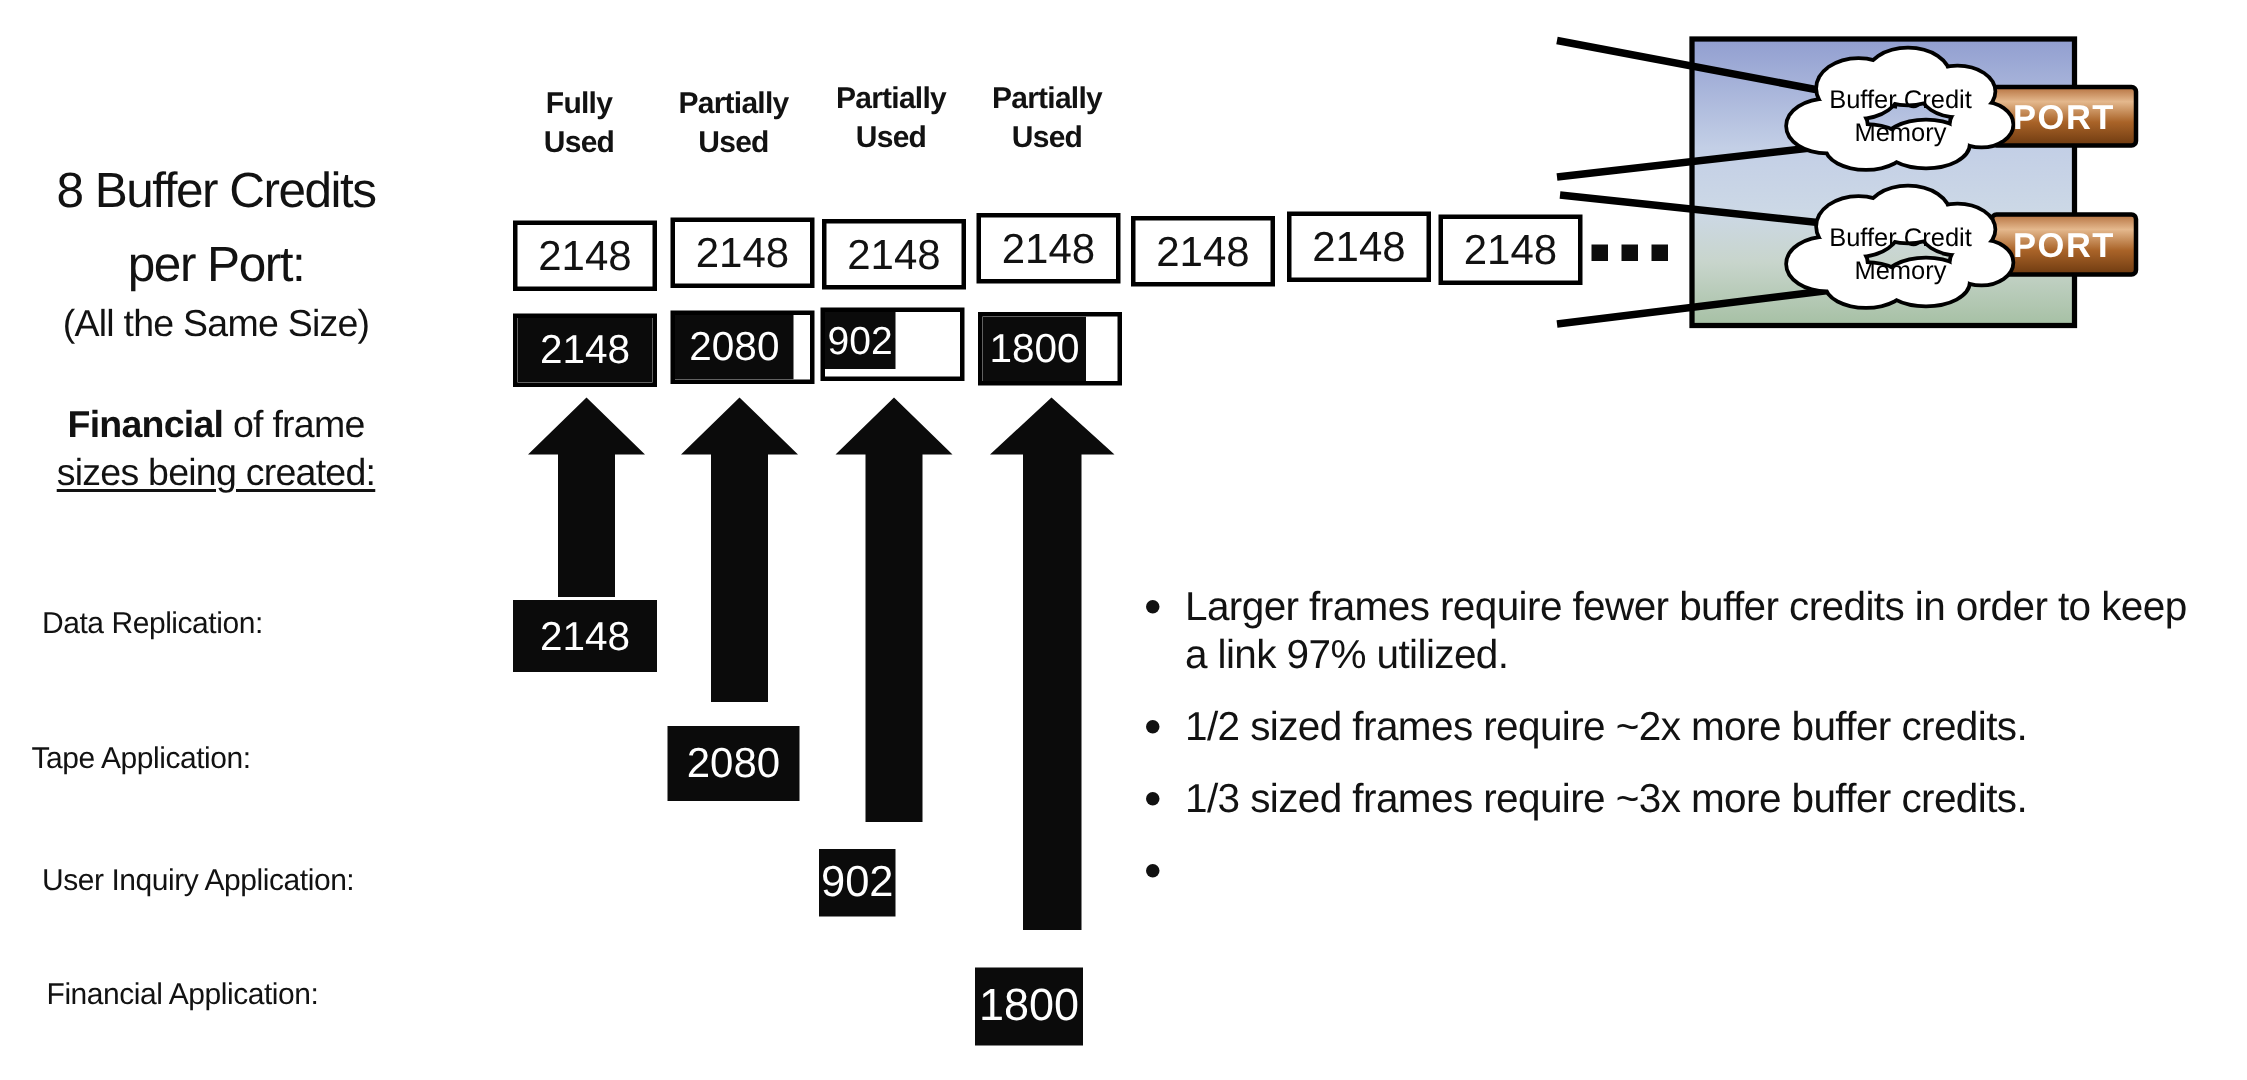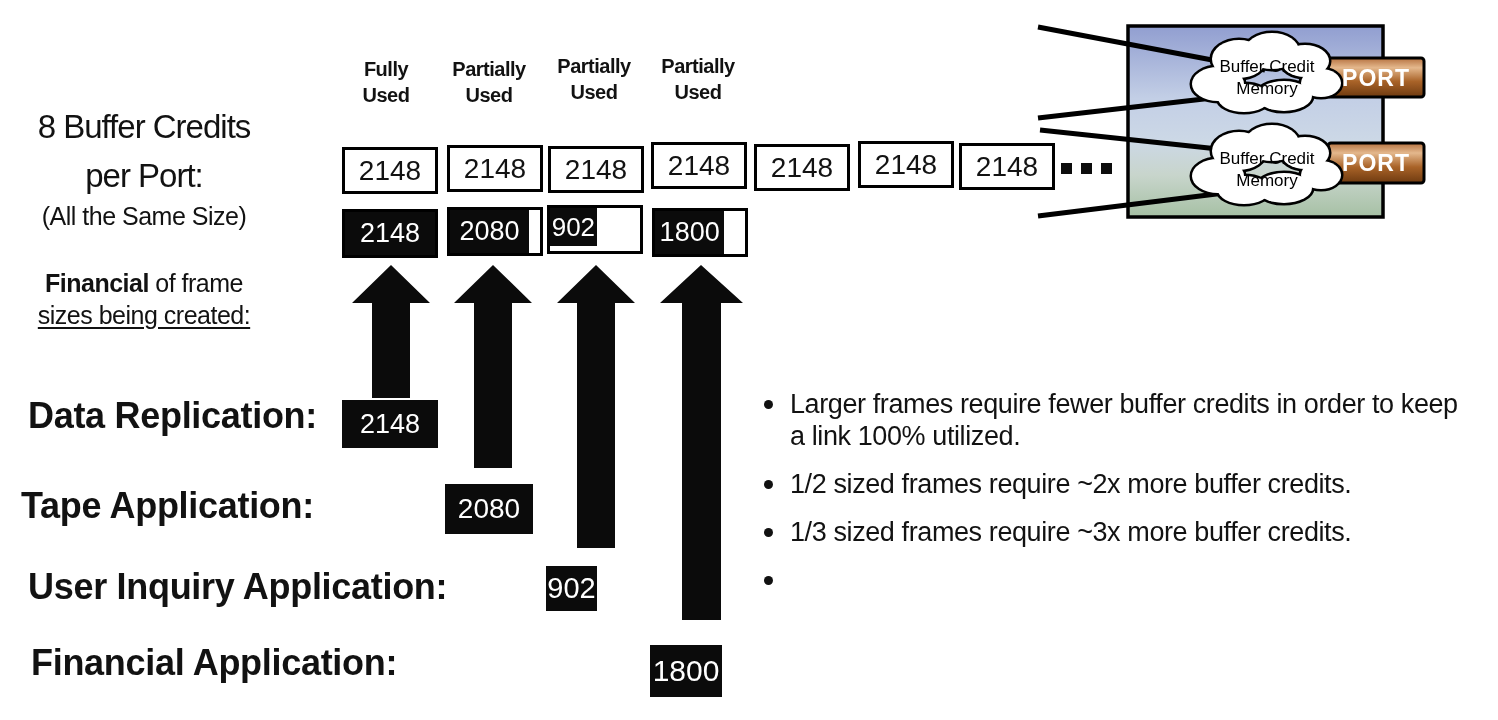--- a/index.html
+++ b/index.html
@@ -33,21 +33,21 @@
 
   
   .ub{width:90px;height:43px;border:3px solid #000;background:#fff;overflow:hidden;}
   .ub1{left:342px;top:209px;} .ub2{left:447px;top:207px;} .ub3{left:547px;top:205px;}
   .ub4{left:652px;top:208px;}
   .ufill{background:#0b0b0b;height:100%;display:flex;align-items:center;justify-content:center;
          color:#fff;font-size:27px;}
   .ub3 .ufill{height:89%;font-size:26px;}
 
   
-  .app-label{font-size:36px;letter-spacing:-0.3px;line-height:34px;font-weight:bold;}
+  .app-label{font-size:20px;letter-spacing:-0.3px;line-height:34px;}
   .al1{left:28px;top:399px;} .al2{left:21px;top:489px;} .al3{left:28px;top:570px;}
   .al4{left:31px;top:646px;}
   .app-value{background:#0b0b0b;color:#fff;display:flex;align-items:center;justify-content:center;}
   .av1{left:342px;top:400px;width:96px;height:48px;font-size:27px;}
   .av2{left:445px;top:484px;width:88px;height:50px;font-size:28px;}
   .av3{left:546px;top:566px;width:51px;height:45px;font-size:29px;}
   .av4{left:650px;top:645px;width:72px;height:52px;font-size:30px;}
 
   
   .bullets{left:756px;top:388px;width:720px;list-style:none;margin:0;padding:0;}
@@ -148,21 +148,21 @@
   <div class="abs app-label al3">User Inquiry Application:</div>
   <div class="abs app-value av3">
       <span>902</span>
     </div>
   <div class="abs app-label al4">Financial Application:</div>
   <div class="abs app-value av4">
       <span>1800</span>
     </div>
 
   <ul class="abs bullets">
-    <li><span class="dot"></span><span>Larger frames require fewer buffer credits in order to keep a link 100% utilized.</span></li>
+    <li><span class="dot"></span><span>Larger frames require fewer buffer credits in order to keep a link 97% utilized.</span></li>
     <li><span class="dot"></span><span>1/2 sized frames require ~2x more buffer credits.</span></li>
     <li><span class="dot"></span><span>1/3 sized frames require ~3x more buffer credits.</span></li>
     <li><span class="dot"></span></li>
   </ul>
 
   <svg id="switch-layer" class="abs" width="430" height="220" viewBox="0 0 430 220">
     <defs>
       <linearGradient id="gChassis" x1="0" y1="0" x2="0" y2="1">
         <stop offset="0" stop-color="#919ed0"></stop>
         <stop offset="0.38" stop-color="#c3cfe6"></stop>

